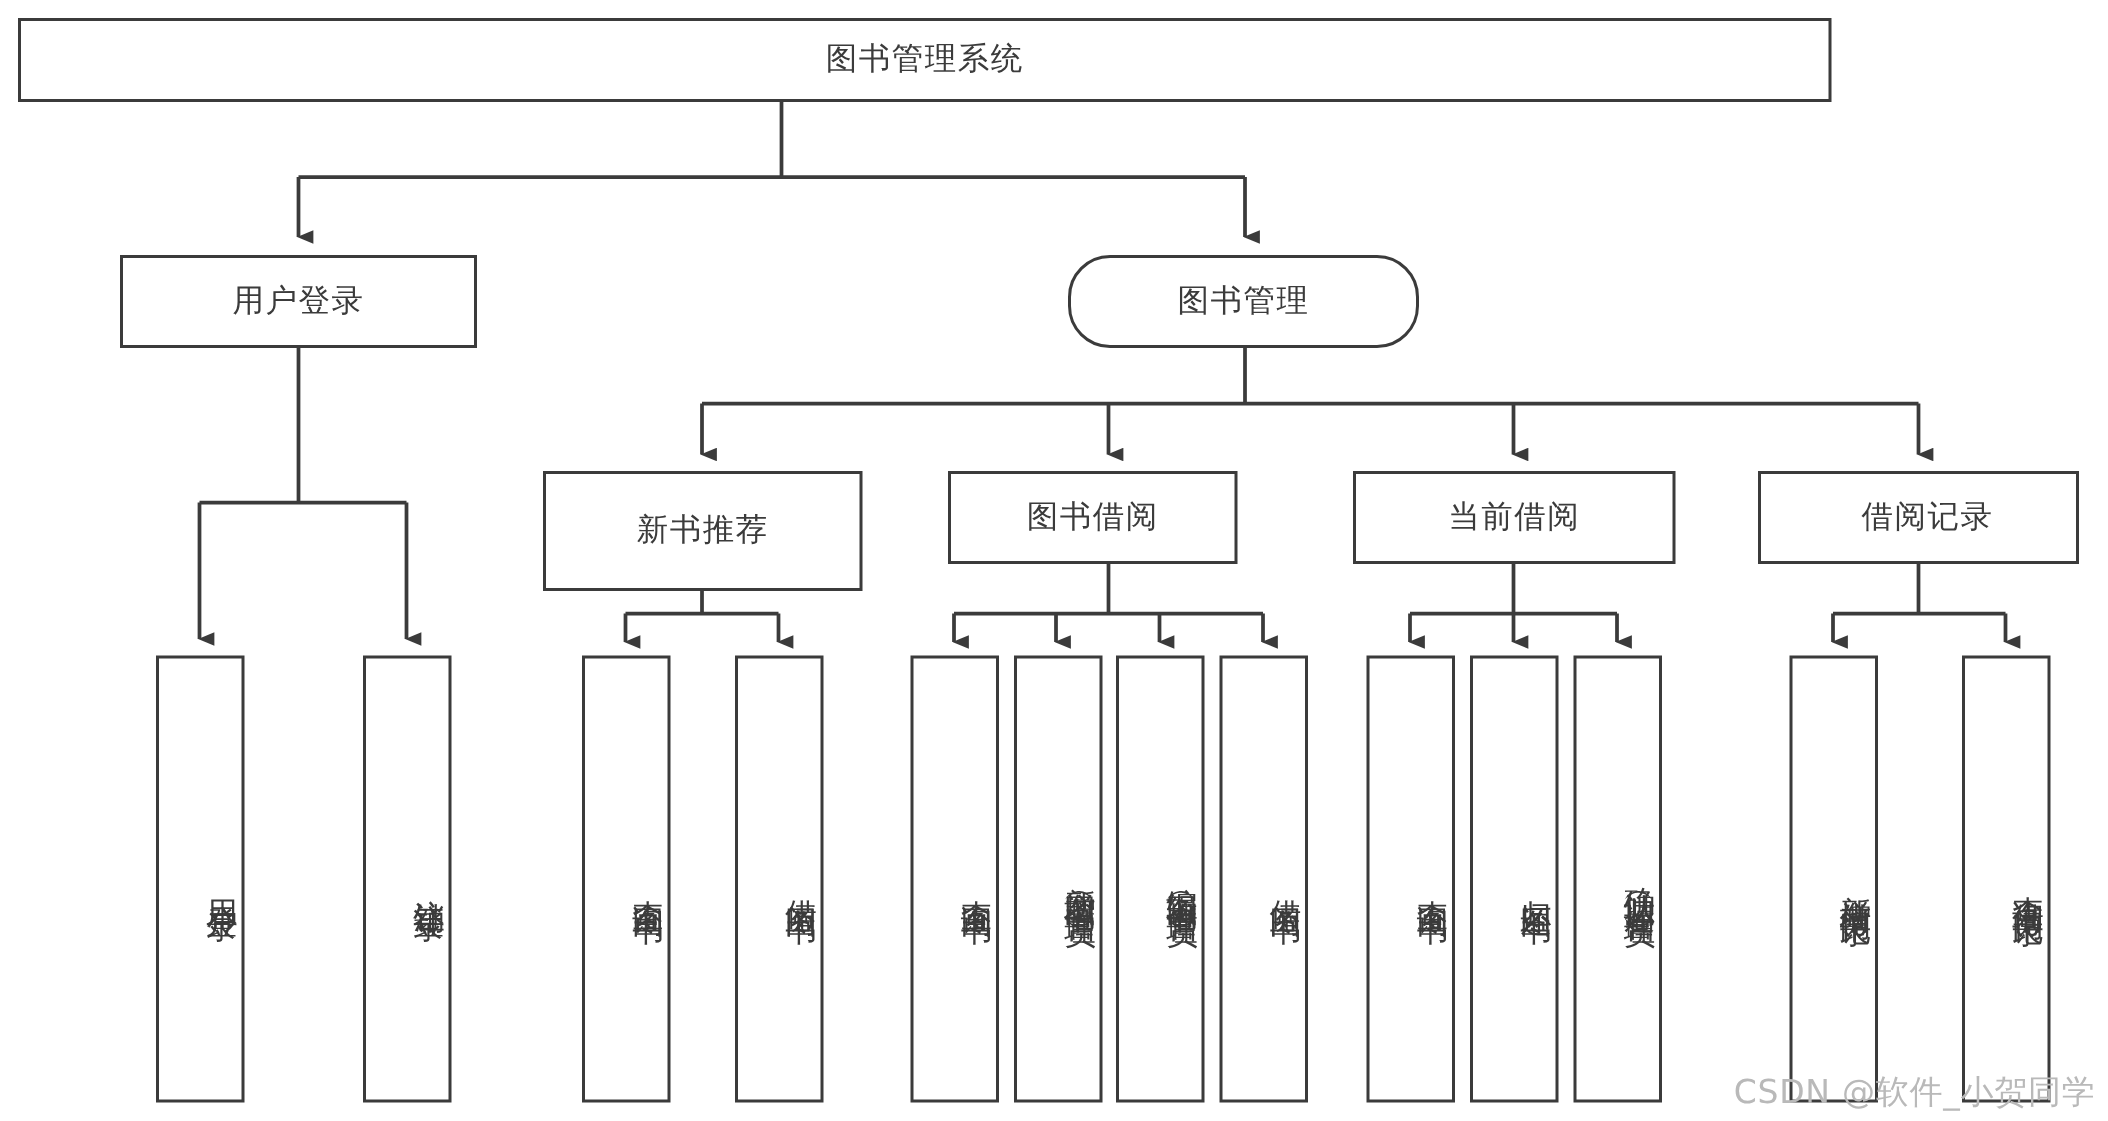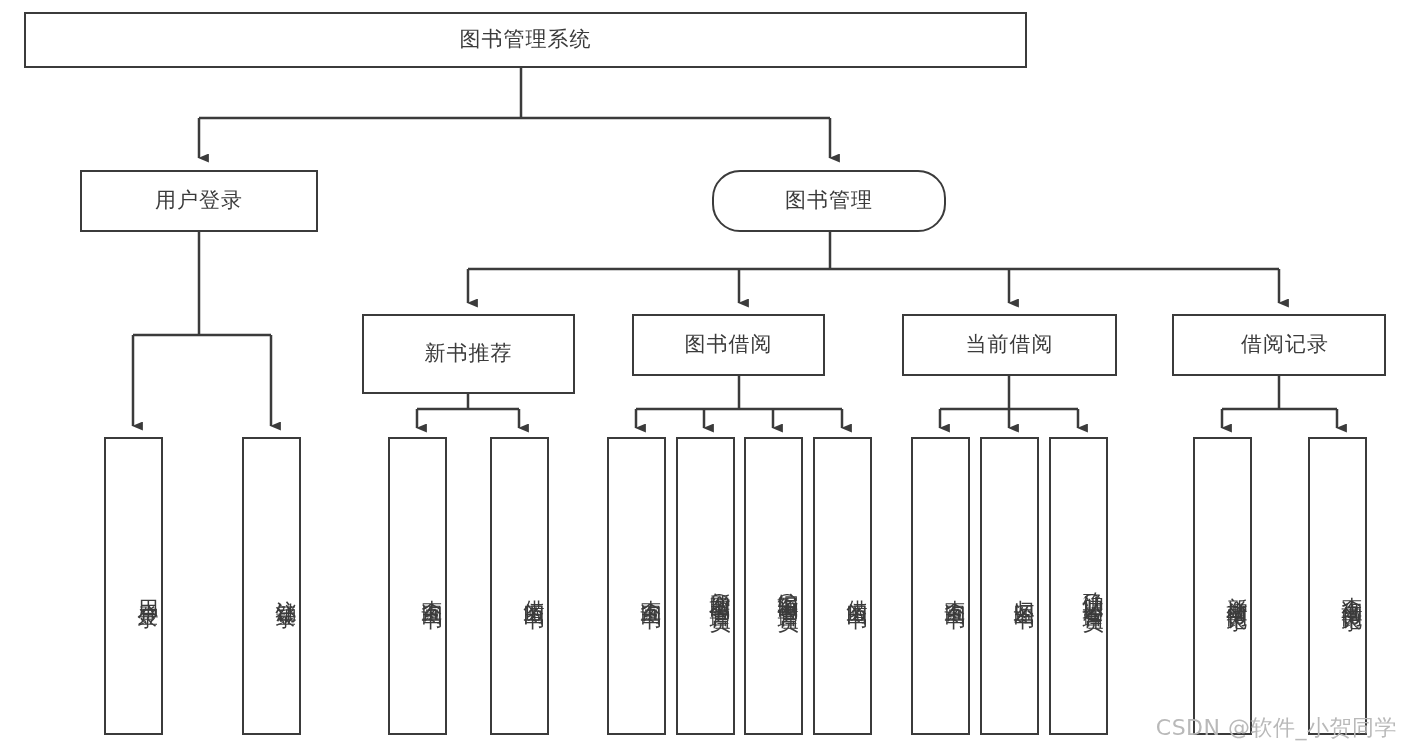--- a/index.html
+++ b/index.html
@@ -114,21 +114,21 @@
       <path d="M 1009 409 L 1009 428" marker-end="url(#arrow)"></path>
       <path d="M 1078 409 L 1078 428" marker-end="url(#arrow)"></path>
 
       <path d="M 1279 376 L 1279 409"></path>
       <path d="M 1222 409 L 1337 409"></path>
       <path d="M 1222 409 L 1222 428" marker-end="url(#arrow)"></path>
       <path d="M 1337 409 L 1337 428" marker-end="url(#arrow)"></path>
     </g>
   </svg>
 
-  <div class="node node-h" style="left:24px; top:12px; width:1003px; height:56px;">图书管理系统</div>
+  <div class="node node-h" style="left:12px; top:12px; width:1209px; height:56px;">图书管理系统</div>
 
   <div class="node node-h" style="left:80px; top:170px; width:238px; height:62px;">用户登录</div>
   <div class="node node-h" style="left:712px; top:170px; width:234px; height:62px;border-radius:28px;">图书管理</div>
 
   <div class="node node-h" style="left:362px; top:314px; width:213px; height:80px;">新书推荐</div>
   <div class="node node-h" style="left:632px; top:314px; width:193px; height:62px;">图书借阅</div>
   <div class="node node-h" style="left:902px; top:314px; width:215px; height:62px;">当前借阅</div>
   <div class="node node-h" style="left:1172px; top:314px; width:214px; height:62px;padding-left:12px;">借阅记录</div>
 
   <div class="node node-v" style="left:104px; top:437px; width:59px; height:298px;">用户登录</div>

